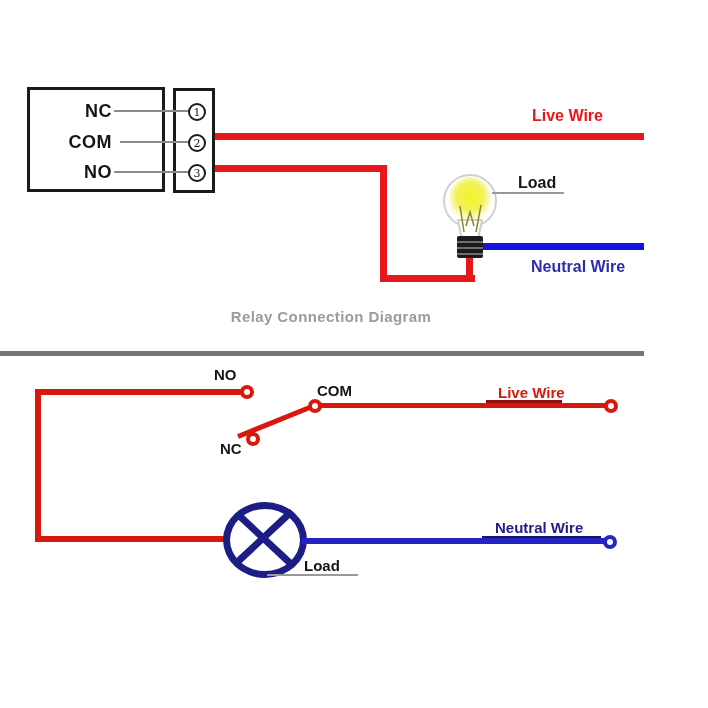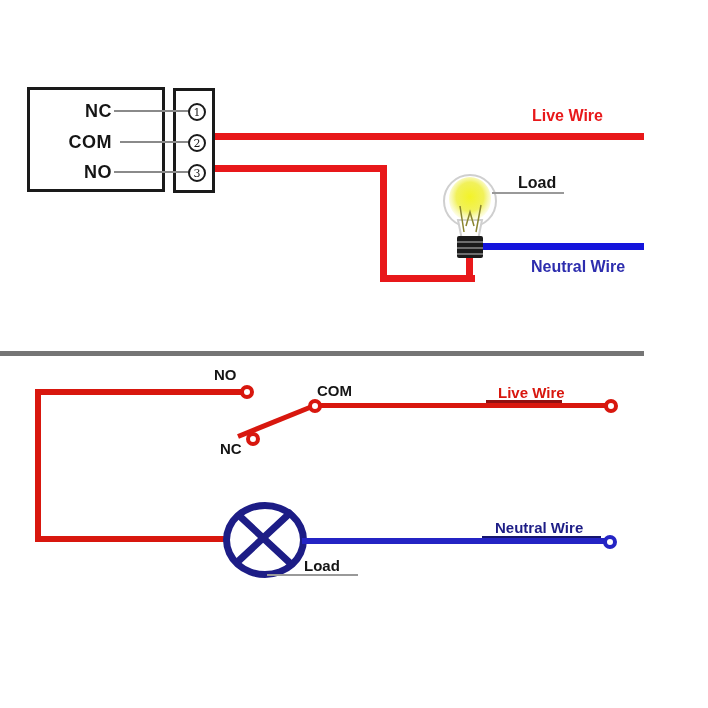--- a/index.html
+++ b/index.html
@@ -92,20 +92,21 @@
     <line x1="16" y1="72" x2="42" y2="72" stroke="#6e6e6e" stroke-width="2"></line>
     <line x1="16" y1="78" x2="42" y2="78" stroke="#6e6e6e" stroke-width="2"></line>
     <line x1="16" y1="84" x2="42" y2="84" stroke="#6e6e6e" stroke-width="2"></line>
   </svg>
 
   <div class="abs lbl red" style="left:532px;top:107px">Live Wire</div>
   <div class="abs uline" style="left:492px;top:192px;width:72px;background:var(--underline_gray)"></div>
   <div class="abs lbl black" style="left:518px;top:174px">Load</div>
   <div class="abs lbl blue" style="left:531px;top:258px">Neutral Wire</div>
 
+  <div class="abs caption" style="left:154px;top:308px;width:354px">Relay Connection Diagram</div>
 
   <div class="abs divider"></div>
 
   <div class="abs wire sred" style="left:35px;top:389px;width:206px;height:6px"></div>
   <div class="abs wire sred" style="left:35px;top:389px;width:6px;height:153px"></div>
   <div class="abs wire sred" style="left:35px;top:536px;width:192px;height:6px"></div>
 
   <div class="abs arm" style="left:238px;top:434px"></div>
   <div class="abs ring sred" style="left:240px;top:385px"></div>
   <div class="abs ring sred" style="left:246px;top:432px"></div>

